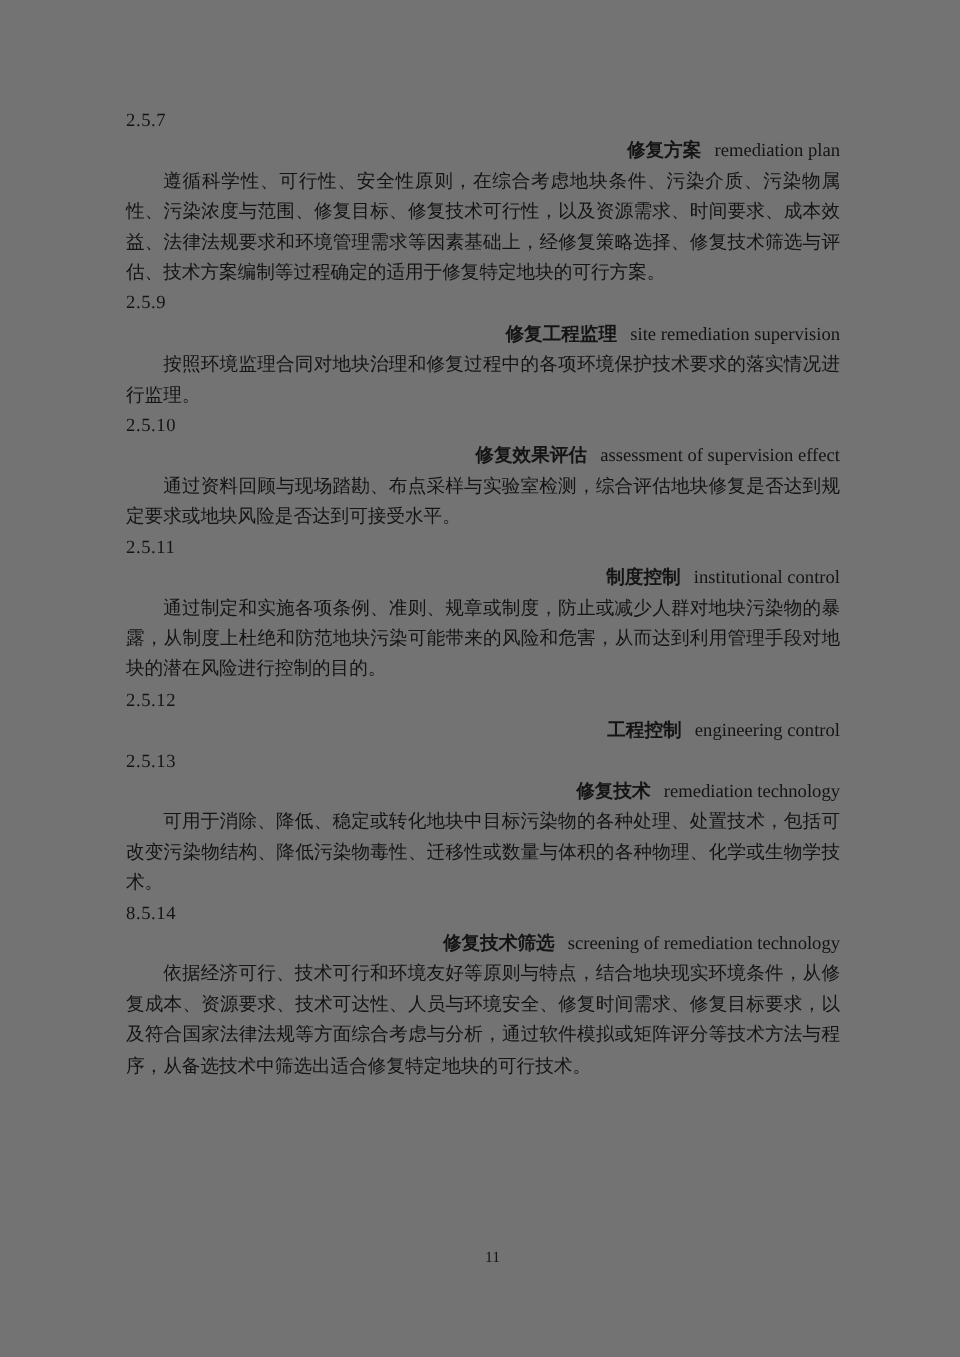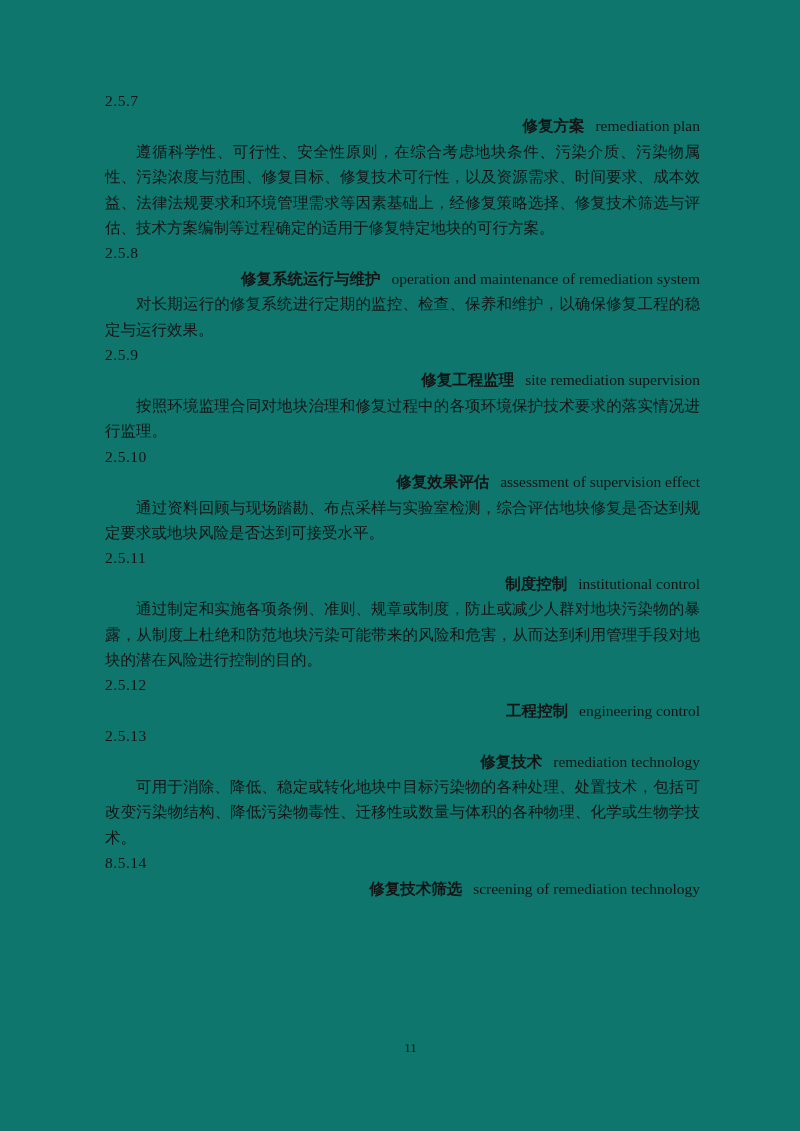--- a/index.html
+++ b/index.html
@@ -6,21 +6,21 @@
   html, body {
     margin: 0;
     padding: 0;
     background: #ffffff;
   }
   .page {
     position: relative;
     width: 800px;
     height: 1131px;
     margin: 0 auto;
-    background: #0f766e;
+    background: #737373;
     color: #141414;
     overflow: hidden;
   }
   .content {
     position: absolute;
     top: 88px;
     left: 105px;
     right: 100px;
   }
   .entry p {
@@ -70,27 +70,20 @@
 <div class="page">
   <div class="content">
   <section class="entry">
     <p class="entry-number">2.5.7</p>
     <p class="entry-term">
       <span class="term-zh">修复方案</span><span class="term-en">remediation plan</span>
     </p>
     <p class="entry-definition">遵循科学性、可行性、安全性原则，在综合考虑地块条件、污染介质、污染物属性、污染浓度与范围、修复目标、修复技术可行性，以及资源需求、时间要求、成本效益、法律法规要求和环境管理需求等因素基础上，经修复策略选择、修复技术筛选与评估、技术方案编制等过程确定的适用于修复特定地块的可行方案。</p>
   </section>
 
-  <section class="entry">
-    <p class="entry-number">2.5.8</p>
-    <p class="entry-term">
-      <span class="term-zh">修复系统运行与维护</span><span class="term-en">operation and maintenance of remediation system</span>
-    </p>
-    <p class="entry-definition">对长期运行的修复系统进行定期的监控、检查、保养和维护，以确保修复工程的稳定与运行效果。</p>
-  </section>
 
   <section class="entry">
     <p class="entry-number">2.5.9</p>
     <p class="entry-term">
       <span class="term-zh">修复工程监理</span><span class="term-en">site remediation supervision</span>
     </p>
     <p class="entry-definition">按照环境监理合同对地块治理和修复过程中的各项环境保护技术要求的落实情况进行监理。</p>
   </section>
 
   <section class="entry">
@@ -122,18 +115,19 @@
       <span class="term-zh">修复技术</span><span class="term-en">remediation technology</span>
     </p>
     <p class="entry-definition">可用于消除、降低、稳定或转化地块中目标污染物的各种处理、处置技术，包括可改变污染物结构、降低污染物毒性、迁移性或数量与体积的各种物理、化学或生物学技术。</p>
   </section>
 
   <section class="entry">
     <p class="entry-number">8.5.14</p>
     <p class="entry-term">
       <span class="term-zh">修复技术筛选</span><span class="term-en">screening of remediation technology</span>
     </p>
+    <p class="entry-definition">依据经济可行、技术可行和环境友好等原则与特点，结合地块现实环境条件，从修复成本、资源要求、技术可达性、人员与环境安全、修复时间需求、修复目标要求，以及符合国家法律法规等方面综合考虑与分析，通过软件模拟或矩阵评分等技术方法与程序，从备选技术中筛选出适合修复特定地块的可行技术。</p>
   </section>
 </div>
   <div class="footer">
     <span>11</span>
   </div>
 </div>
 
 </body></html>

